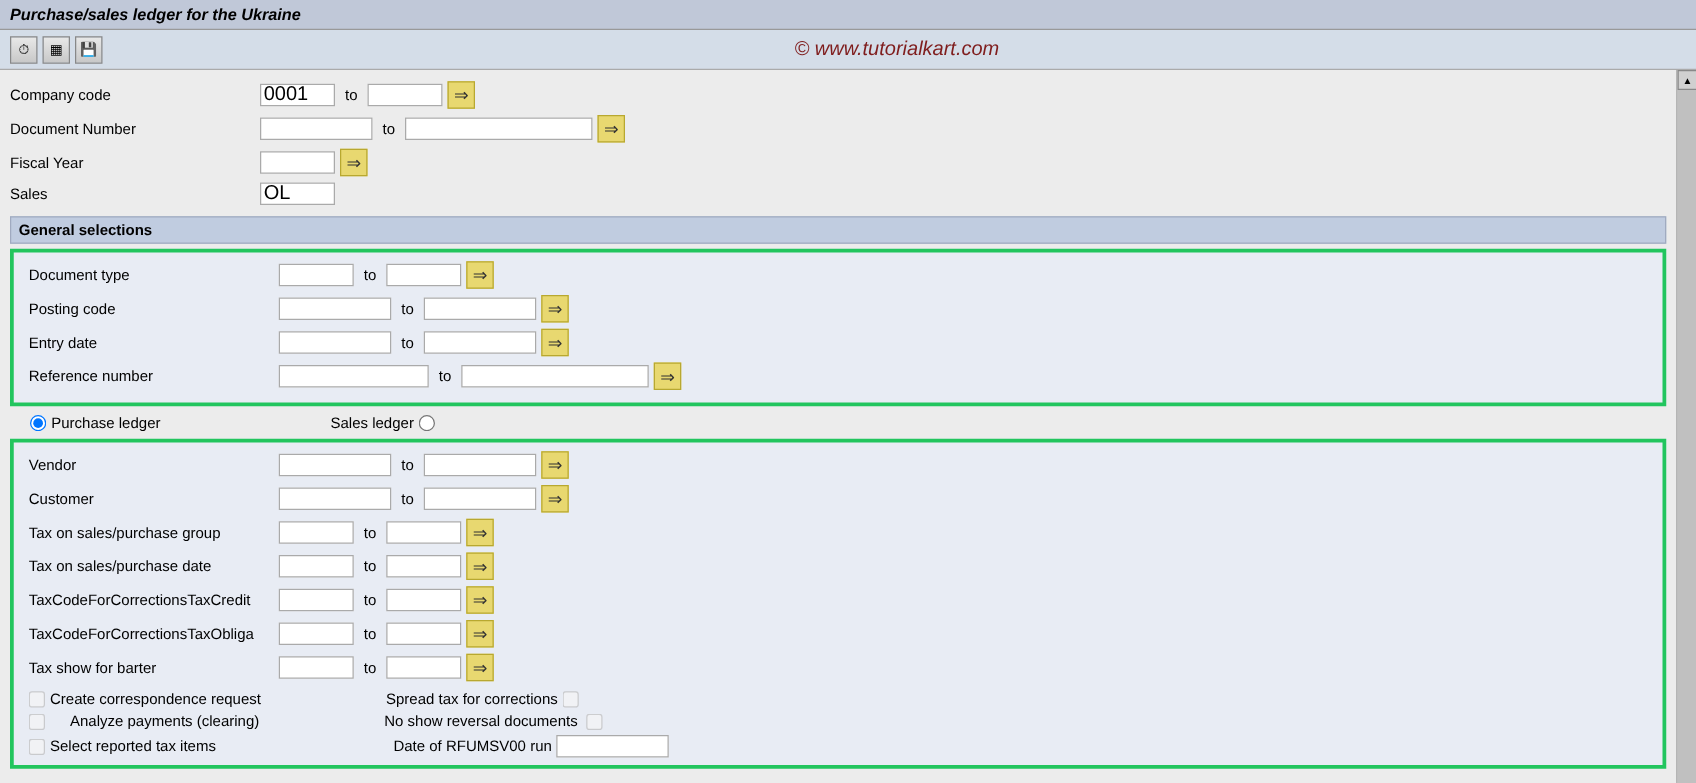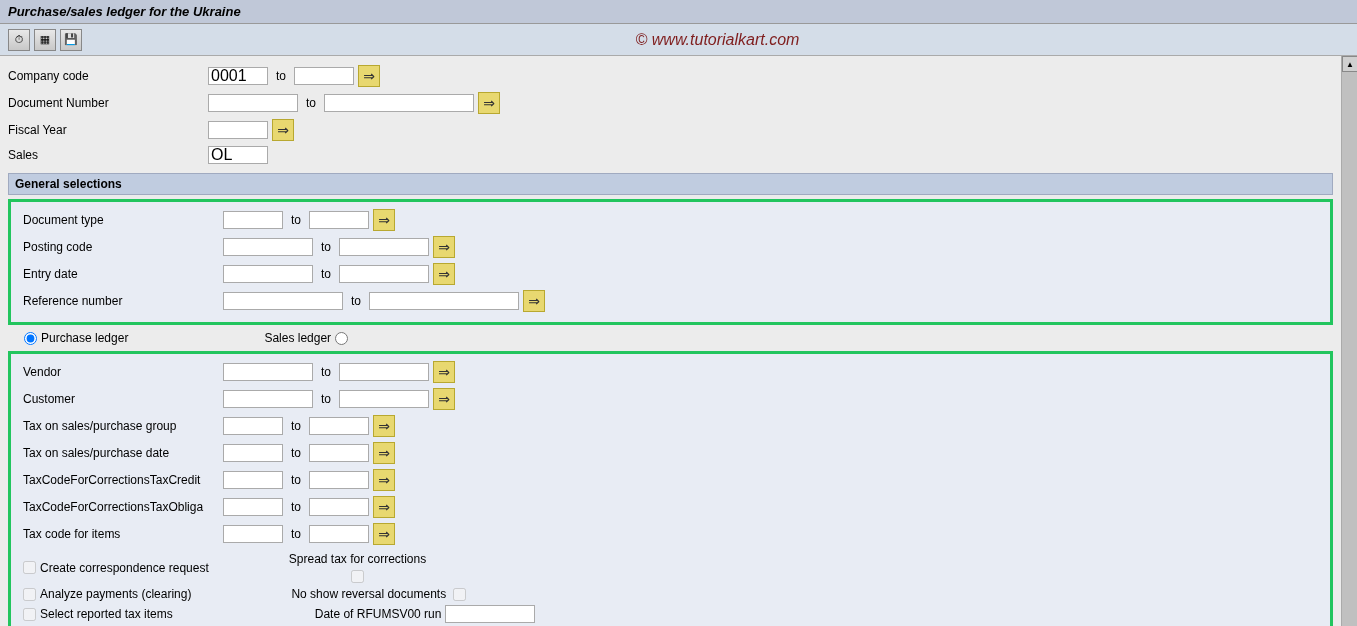--- a/index.html
+++ b/index.html
@@ -308,40 +308,40 @@
 
           <div class="form-row">
             <span class="form-label">TaxCodeForCorrectionsTaxObliga</span>
             <input class="form-input form-input-sm" type="text" style="">
             <span class="form-to">to</span>
             <input class="form-input form-input-sm" type="text" style="">
             <div class="arrow-btn">⇒</div>
           </div>
 
           <div class="form-row">
-            <span class="form-label">Tax code for items</span>
+            <span class="form-label">Tax show for barter</span>
             <input class="form-input form-input-sm" type="text" style="">
             <span class="form-to">to</span>
             <input class="form-input form-input-sm" type="text" style="">
             <div class="arrow-btn">⇒</div>
           </div>
 
           <div style="display:flex; gap:20px; margin-top:6px;">
             <div style="display:flex; align-items:center; gap:4px;">
               <input type="checkbox" disabled="" style="">
               <span class="disabled-label">Create correspondence request</span>
             </div>
-            <div style="display:flex; align-items:center; gap:4px; margin-left:60px;flex-direction:column;">
+            <div style="display:flex; align-items:center; gap:4px; margin-left:80px;">
               <span class="disabled-label">Spread tax for corrections</span>
               <input type="checkbox" disabled="" style="">
             </div>
           </div>
 
           <div style="display:flex; gap:20px; margin-top:4px;">
-            <div style="display:flex; align-items:center; gap:4px;">
+            <div style="display:flex; align-items:center; gap:20px;">
               <input type="checkbox" disabled="" style="">
               <span class="disabled-label">Analyze payments (clearing)</span>
             </div>
             <div style="display:flex; align-items:center; gap:7px; margin-left:80px;">
               <span class="disabled-label">No show reversal documents</span>
               <input type="checkbox" disabled="" style="">
             </div>
           </div>
 
           <div style="display:flex; gap:20px; margin-top:4px; align-items:center;">

